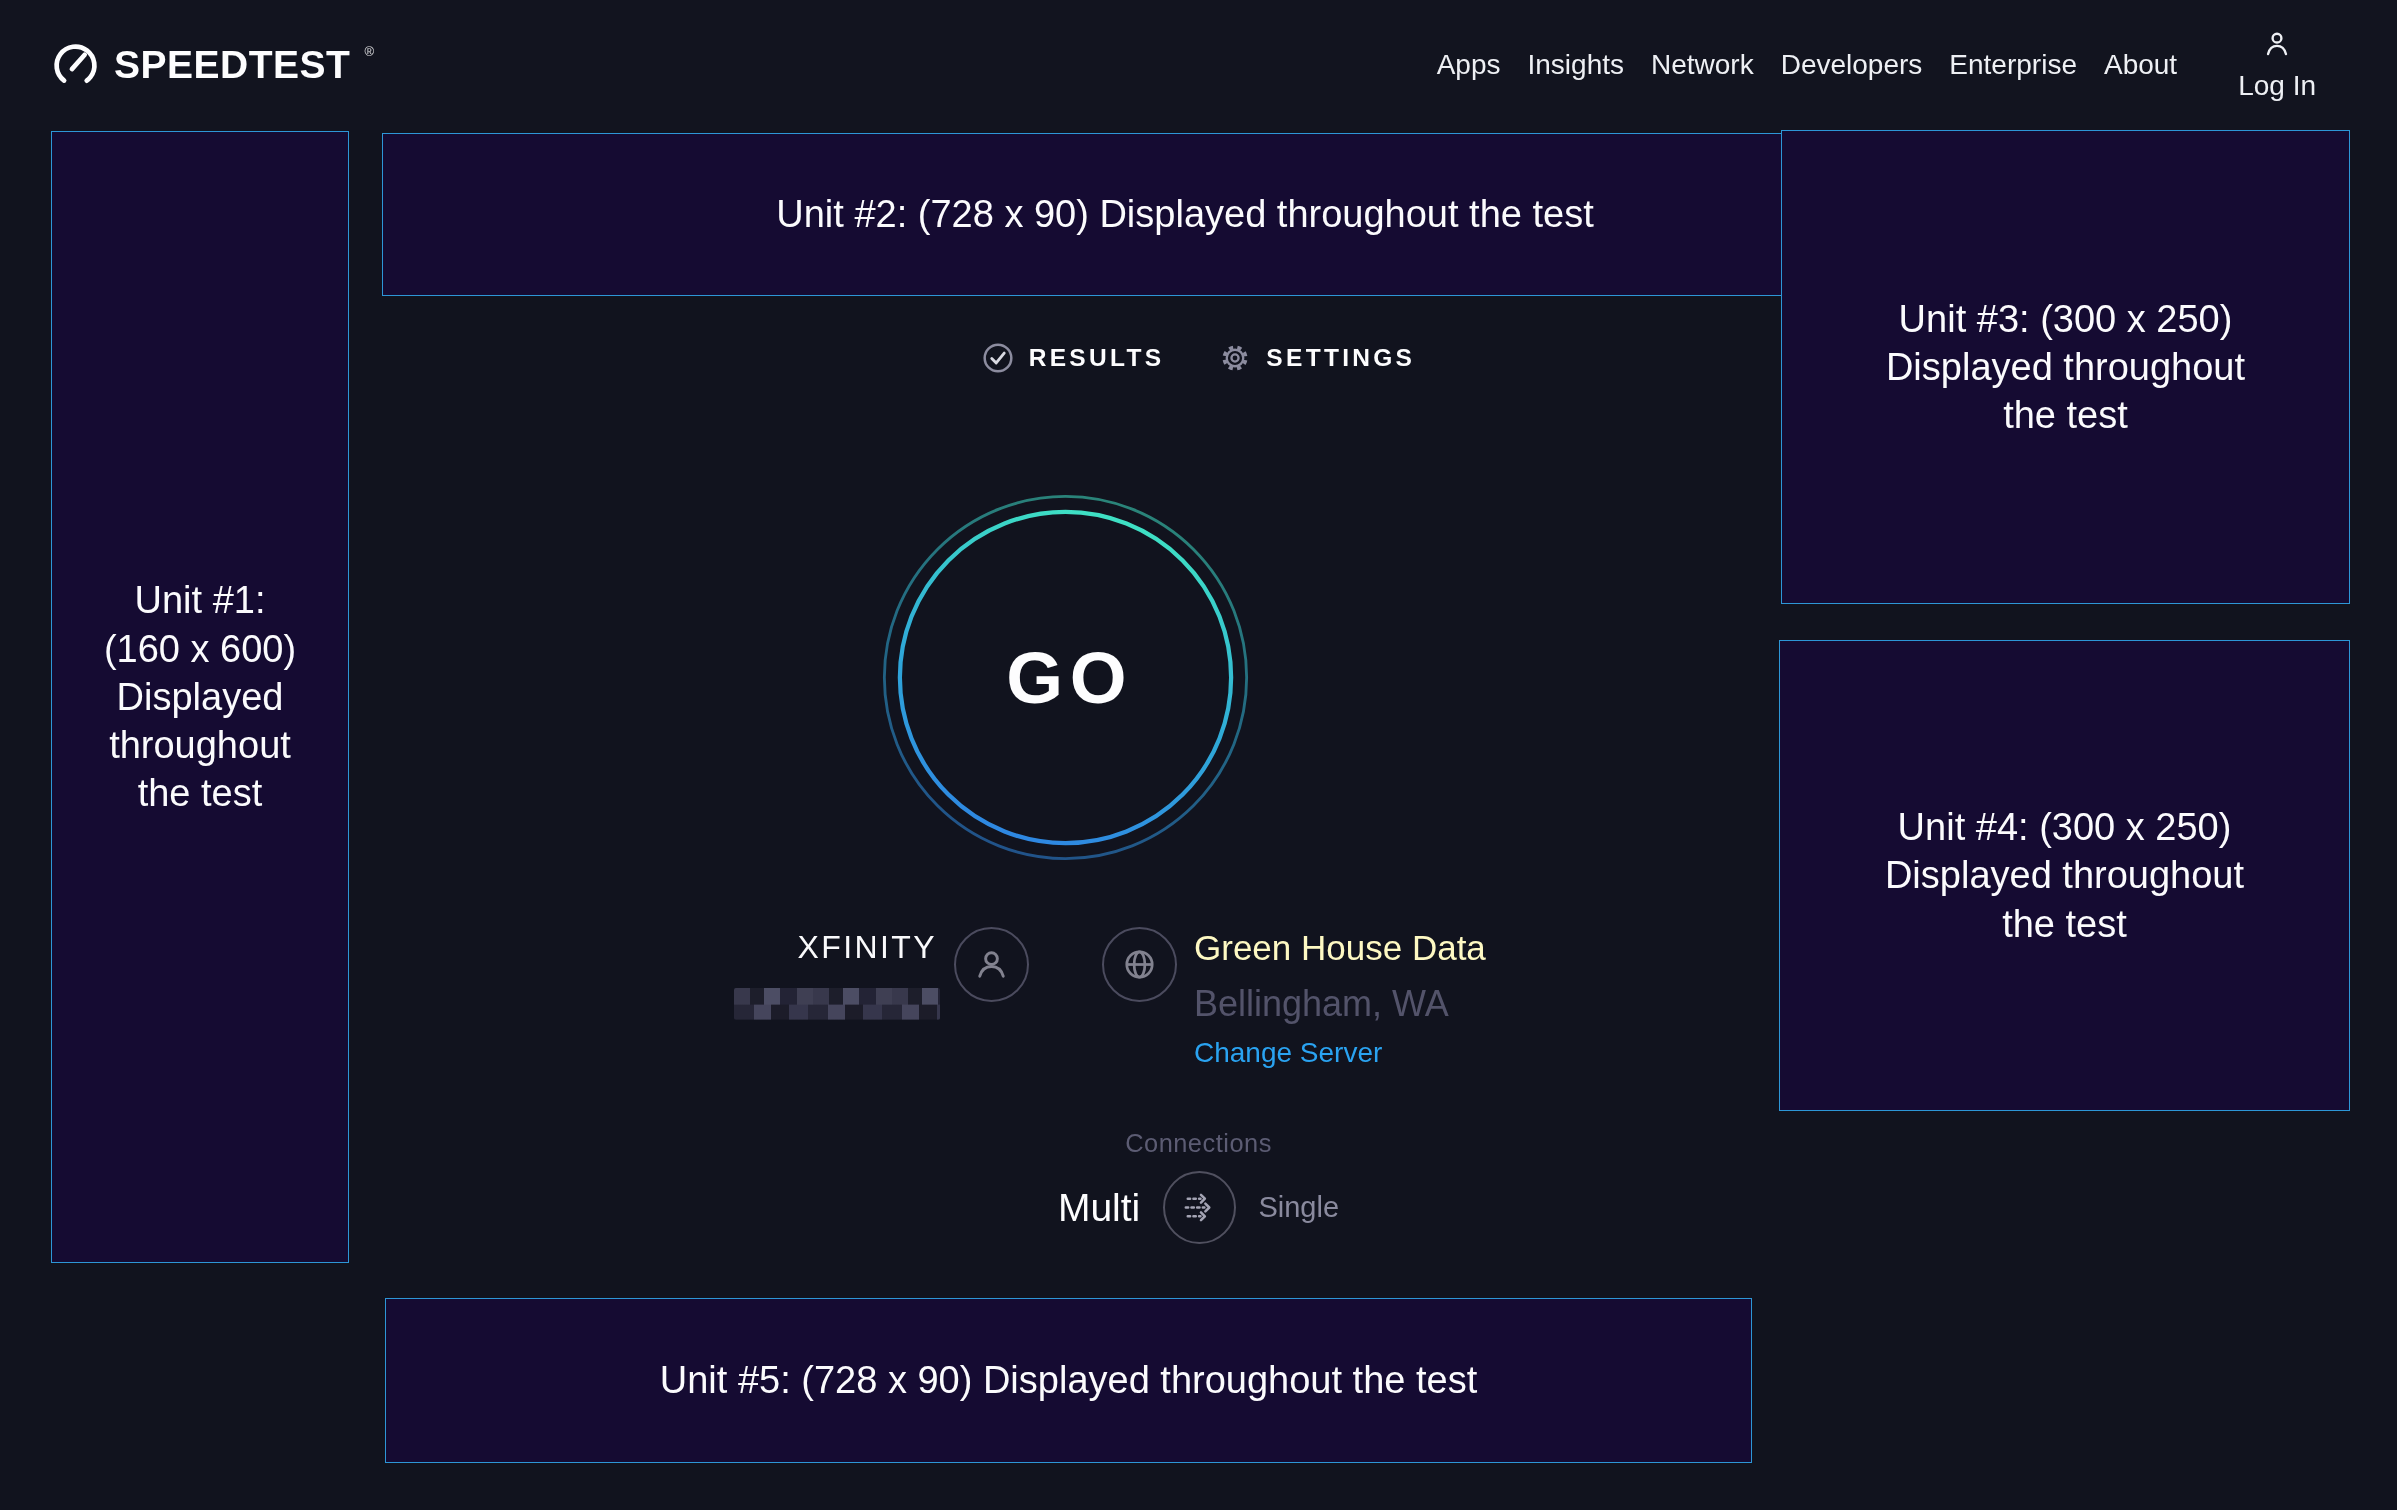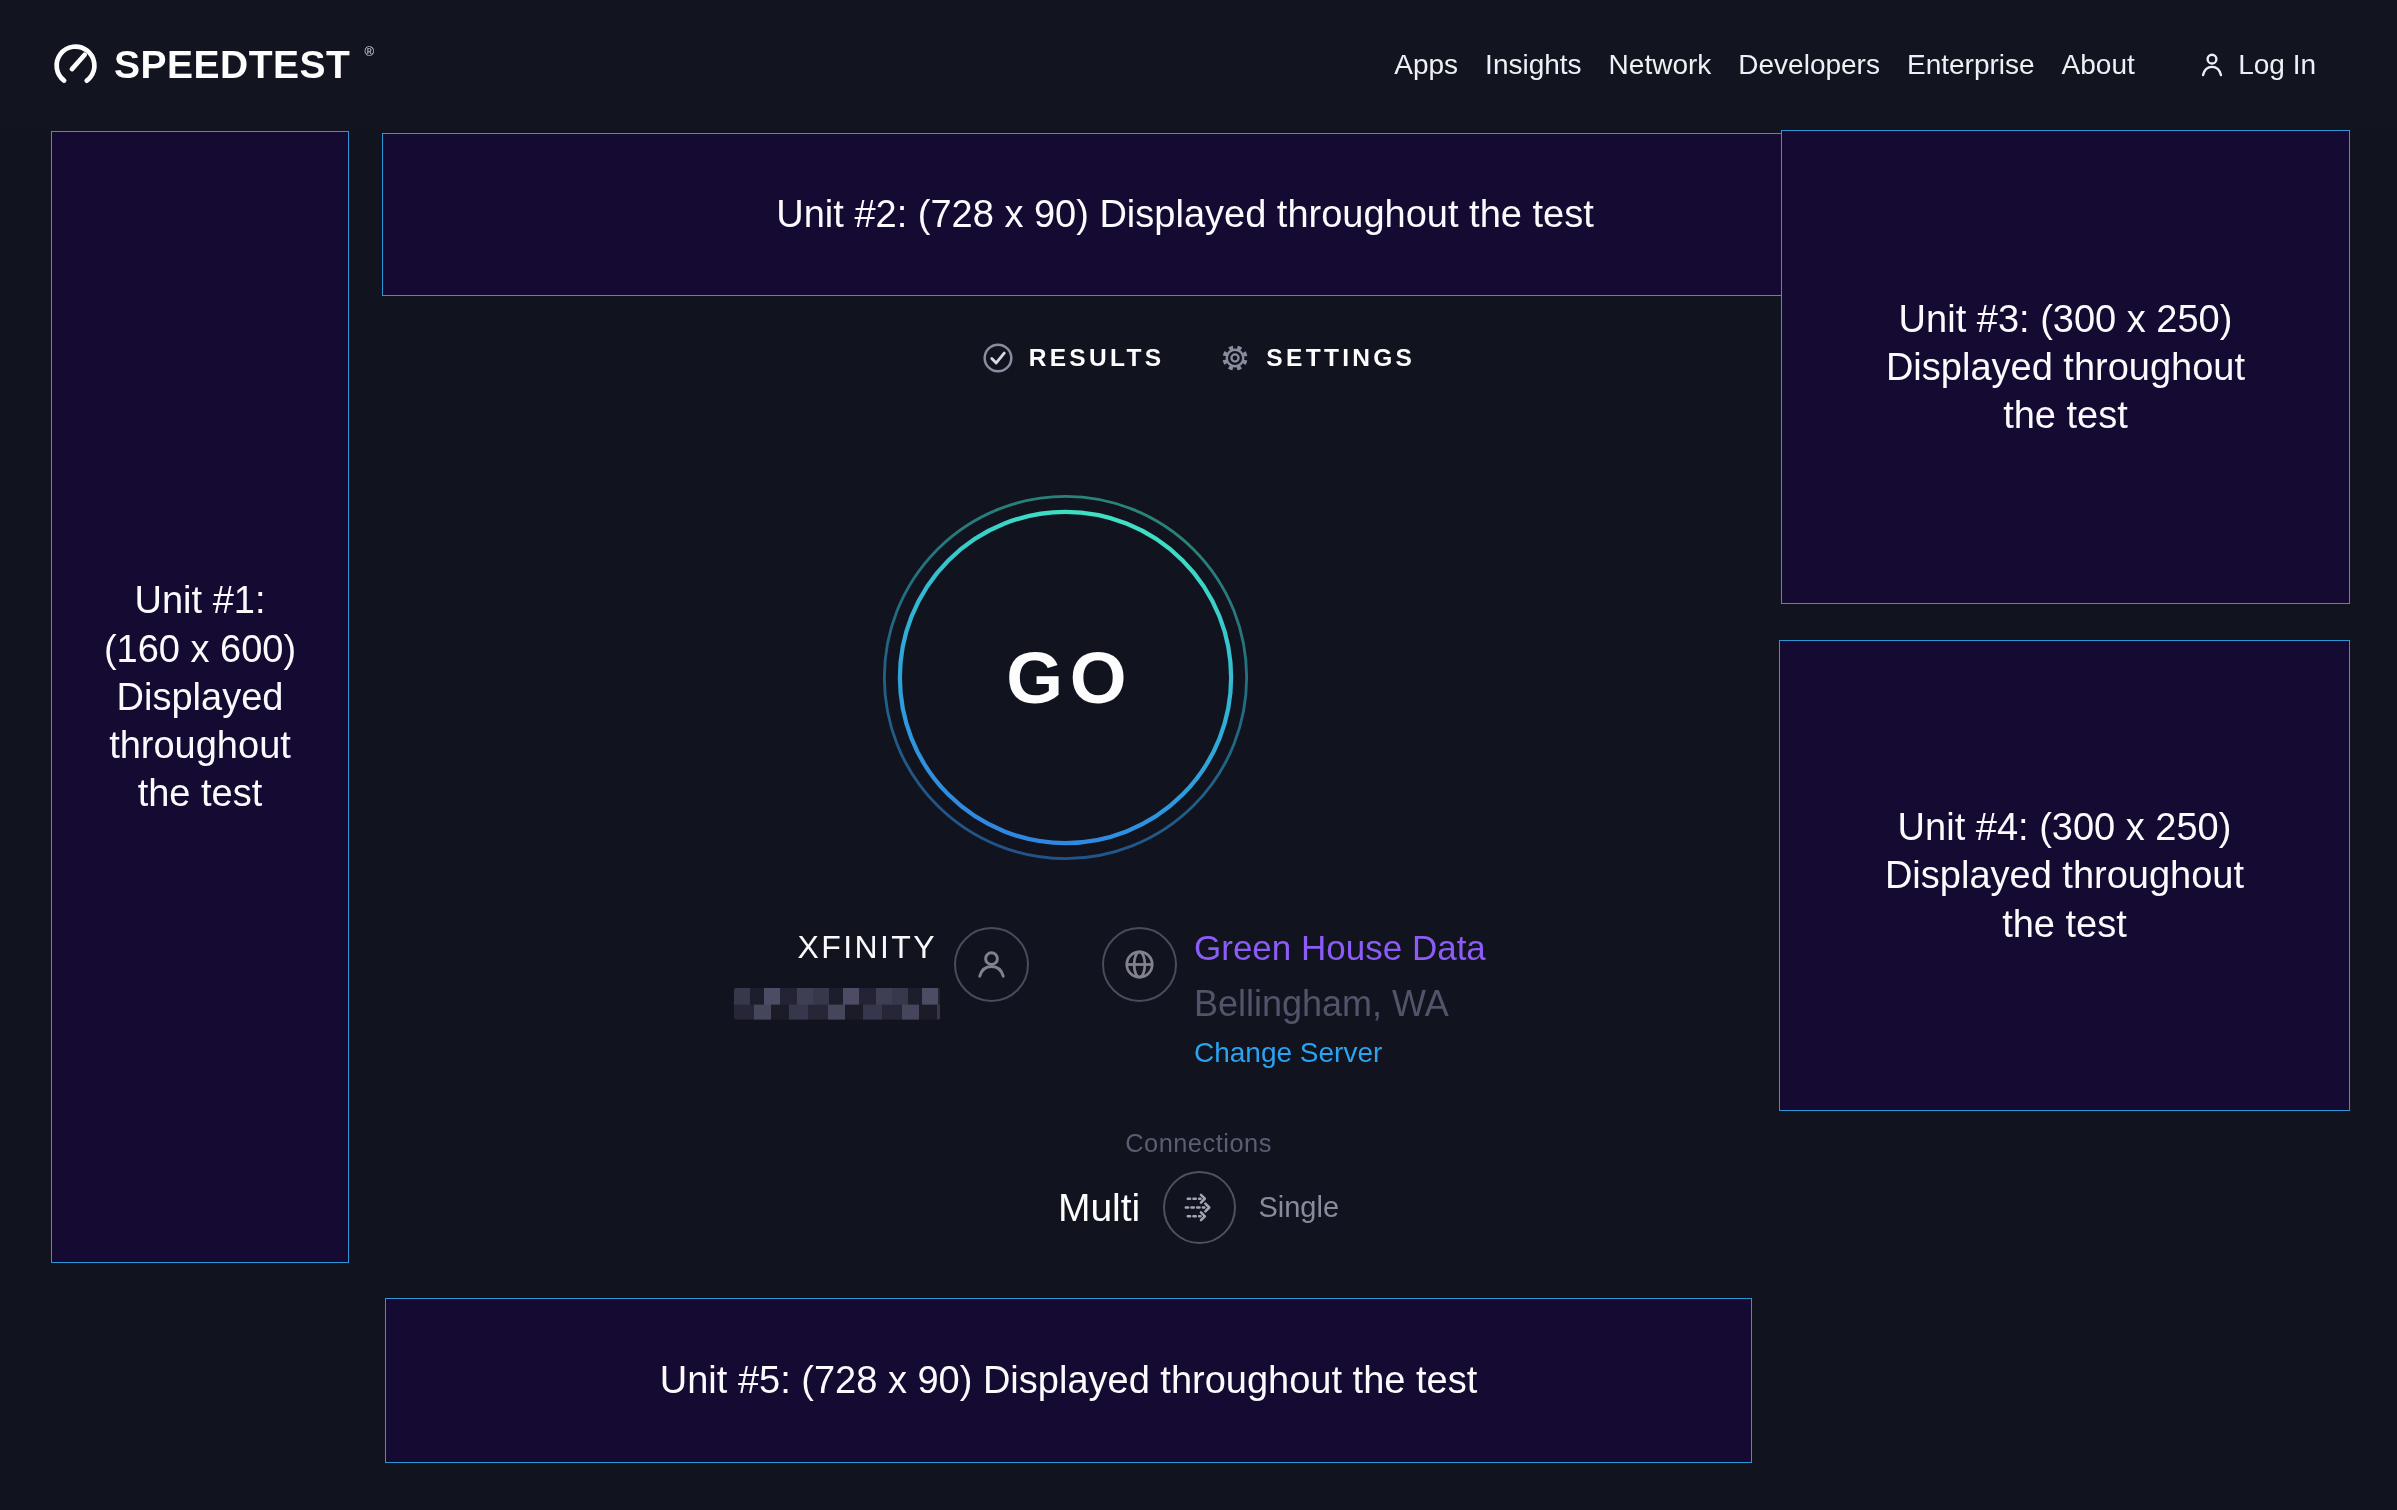--- a/index.html
+++ b/index.html
@@ -8,21 +8,21 @@
 
   
   .header{position:absolute;top:0;left:0;width:2397px;height:130px;display:flex;align-items:center;
           padding:0 81px 0 51px;box-sizing:border-box;background:#12141f;}
   .logo{display:flex;align-items:flex-start;gap:14px;color:#fdfdfe;cursor:pointer;}
   .logo svg{width:49px;height:49px;margin-top:1.9px;}
   .logo-text{font-size:39px;font-weight:700;letter-spacing:0.5px;line-height:49px;}
   .logo-mark{font-size:13px;line-height:13px;margin-top:5.6px;opacity:.85;}
   .nav{margin-left:auto;display:flex;align-items:center;gap:27px;}
   .nav-item{color:#eef0f4;font-size:28px;cursor:pointer;white-space:nowrap;}
-  .login{display:flex;align-items:center;gap:10.4px;margin-left:61px;color:#eef0f4;font-size:28px;cursor:pointer;}
+  .login{display:flex;align-items:center;gap:10.4px;margin-left:61px;color:#eef0f4;font-size:28px;cursor:pointer;flex-direction:column;}
   .login svg{width:32px;height:32px;}
 
   
   .ad{position:absolute;background:#150b32;border:1.9px solid #2d96d6;box-sizing:border-box;
       display:flex;align-items:center;justify-content:center;text-align:center;
       color:#fbfbfd;font-size:38px;line-height:1.27;white-space:pre-line;cursor:pointer;}
   .ad-1{left:51px;top:131px;width:298px;height:1132px;}
   .ad-2{left:382px;top:133px;width:1606px;height:163px;}
   .ad-3{left:1781px;top:130px;width:569px;height:474px;}
   .ad-4{left:1779px;top:640px;width:571px;height:471px;}
@@ -47,21 +47,21 @@
     background-image:
       repeating-linear-gradient(90deg,#3c3c50 0 16px,#1f1f2d 16px 30px,#52526a 30px 46px,#252537 46px 63px,#434358 63px 79px),
       repeating-linear-gradient(90deg,#28283a 0 20px,#4a4a62 20px 37px,#1d1d2a 37px 55px,#3a3a50 55px 74px);
     background-size:100% 52%,100% 52%;background-position:top,bottom;background-repeat:no-repeat,no-repeat;
     filter:blur(0.6px);opacity:.92;}
   .icon-circle{position:absolute;width:75px;height:75px;border-radius:50%;border:2.8px solid #4b4b5e;
                box-sizing:border-box;display:flex;align-items:center;justify-content:center;}
   .user-circle{left:954px;top:927px;}
   .globe-circle{left:1102px;top:927px;}
   .icon-circle svg{width:43px;height:43px;}
-  .server-name{position:absolute;left:1194px;top:927px;color:#8b5cf6;font-size:35px;line-height:41px;}
+  .server-name{position:absolute;left:1194px;top:927px;color:#fef9c3;font-size:35px;line-height:41px;}
   .server-loc{position:absolute;left:1194px;top:986px;color:#53536a;font-size:36px;line-height:36px;}
   .change-server{position:absolute;left:1194px;top:1035px;color:#2aa3f1;font-size:28px;line-height:36px;cursor:pointer;}
 
   
   .connections-label{position:absolute;top:1129px;left:0;width:100%;text-align:center;
                      color:#5c5c73;font-size:25.4px;letter-spacing:0.5px;}
   .conn-row{position:absolute;top:1171px;left:0;width:100%;display:flex;justify-content:center;
             align-items:center;gap:22.6px;}
   .conn-multi{color:#fdfdfe;font-size:39px;cursor:pointer;}
   .conn-single{color:#8a8a9e;font-size:29px;cursor:pointer;}

